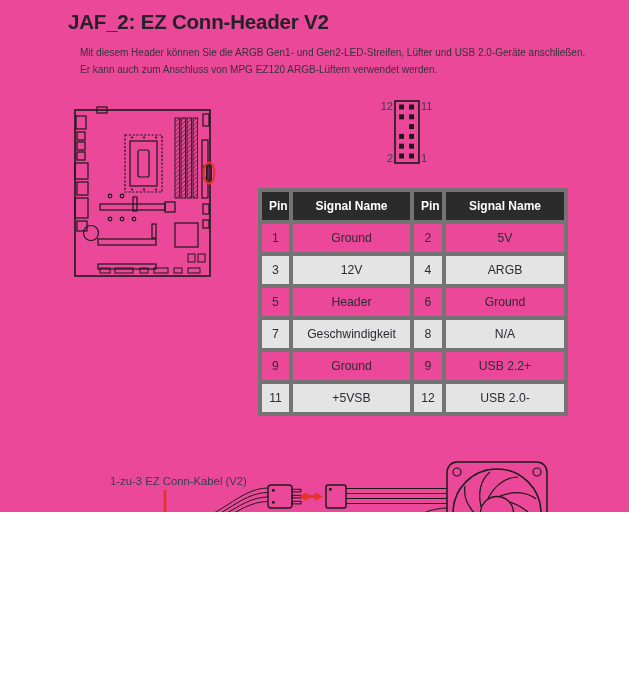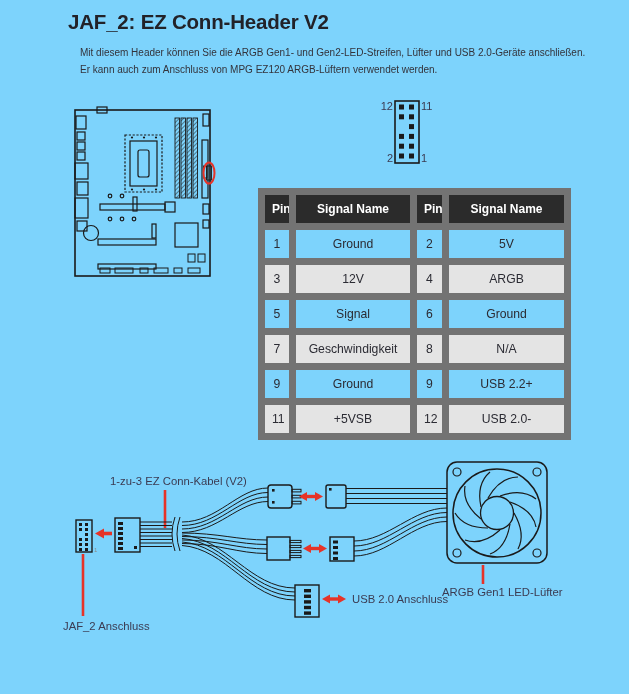--- a/index.html
+++ b/index.html
@@ -1,18 +1,18 @@
 <!DOCTYPE html>
 <html><head>
 <meta charset="utf-8">
 <style>
   * { box-sizing: border-box; }
   html,body { margin:0; padding:0; background:#fff; }
   .page {
-    position:relative; width:629px; height:694px; background:#7dd3fc;
+    position:relative; width:629px; height:512px; background:#ec4899;
     font-family:"Liberation Sans", sans-serif; overflow:hidden; color:#33333b;
   }
   .title {
     position:absolute; left:68px; top:10px; margin:0;
     font-size:20.5px; font-weight:bold; color:#222228; letter-spacing:-0.2px;
   }
   .desc {
     position:absolute; left:77px; top:41px; width:516px; margin:3px;
     font-size:10px; line-height:17px; color:#33333b;
   }
@@ -28,21 +28,21 @@
   .diag-label { fill:#3b3b52; font-size:11.3px; }
   .pin-num    { fill:#3b3b52; font-size:11px; }
   .tiny-num   { fill:#8a8a8a; font-size:6px; }
 
   table.pin-table {
     position:absolute; left:258px; top:188px; width:306px;
     border-collapse:collapse; table-layout:fixed;
     font-size:12.2px; color:#2b2b33; text-align:center;
   }
   table.pin-table th, table.pin-table td {
-    border:7px solid #737373; padding:7px; height:26px; overflow:hidden;
+    border:4px solid #737373; padding:7px; height:26px; overflow:hidden;
   }
   table.pin-table thead th {
     background:#2b2b2b; color:#ffffff; font-size:12px; font-weight:bold; height:25px;
   }
   table.pin-table tbody tr:nth-child(even) td { background:#e4e4e4; }
 </style>
 </head>
 <body>
 
 <div class="page">
@@ -172,21 +172,21 @@
         <td>5V</td>
       </tr>
       <tr>
         <td>3</td>
         <td>12V</td>
         <td>4</td>
         <td>ARGB</td>
       </tr>
       <tr>
         <td>5</td>
-        <td>Signal</td>
+        <td>Header</td>
         <td>6</td>
         <td>Ground</td>
       </tr>
       <tr>
         <td>7</td>
         <td>Geschwindigkeit</td>
         <td>8</td>
         <td>N/A</td>
       </tr>
       <tr>

